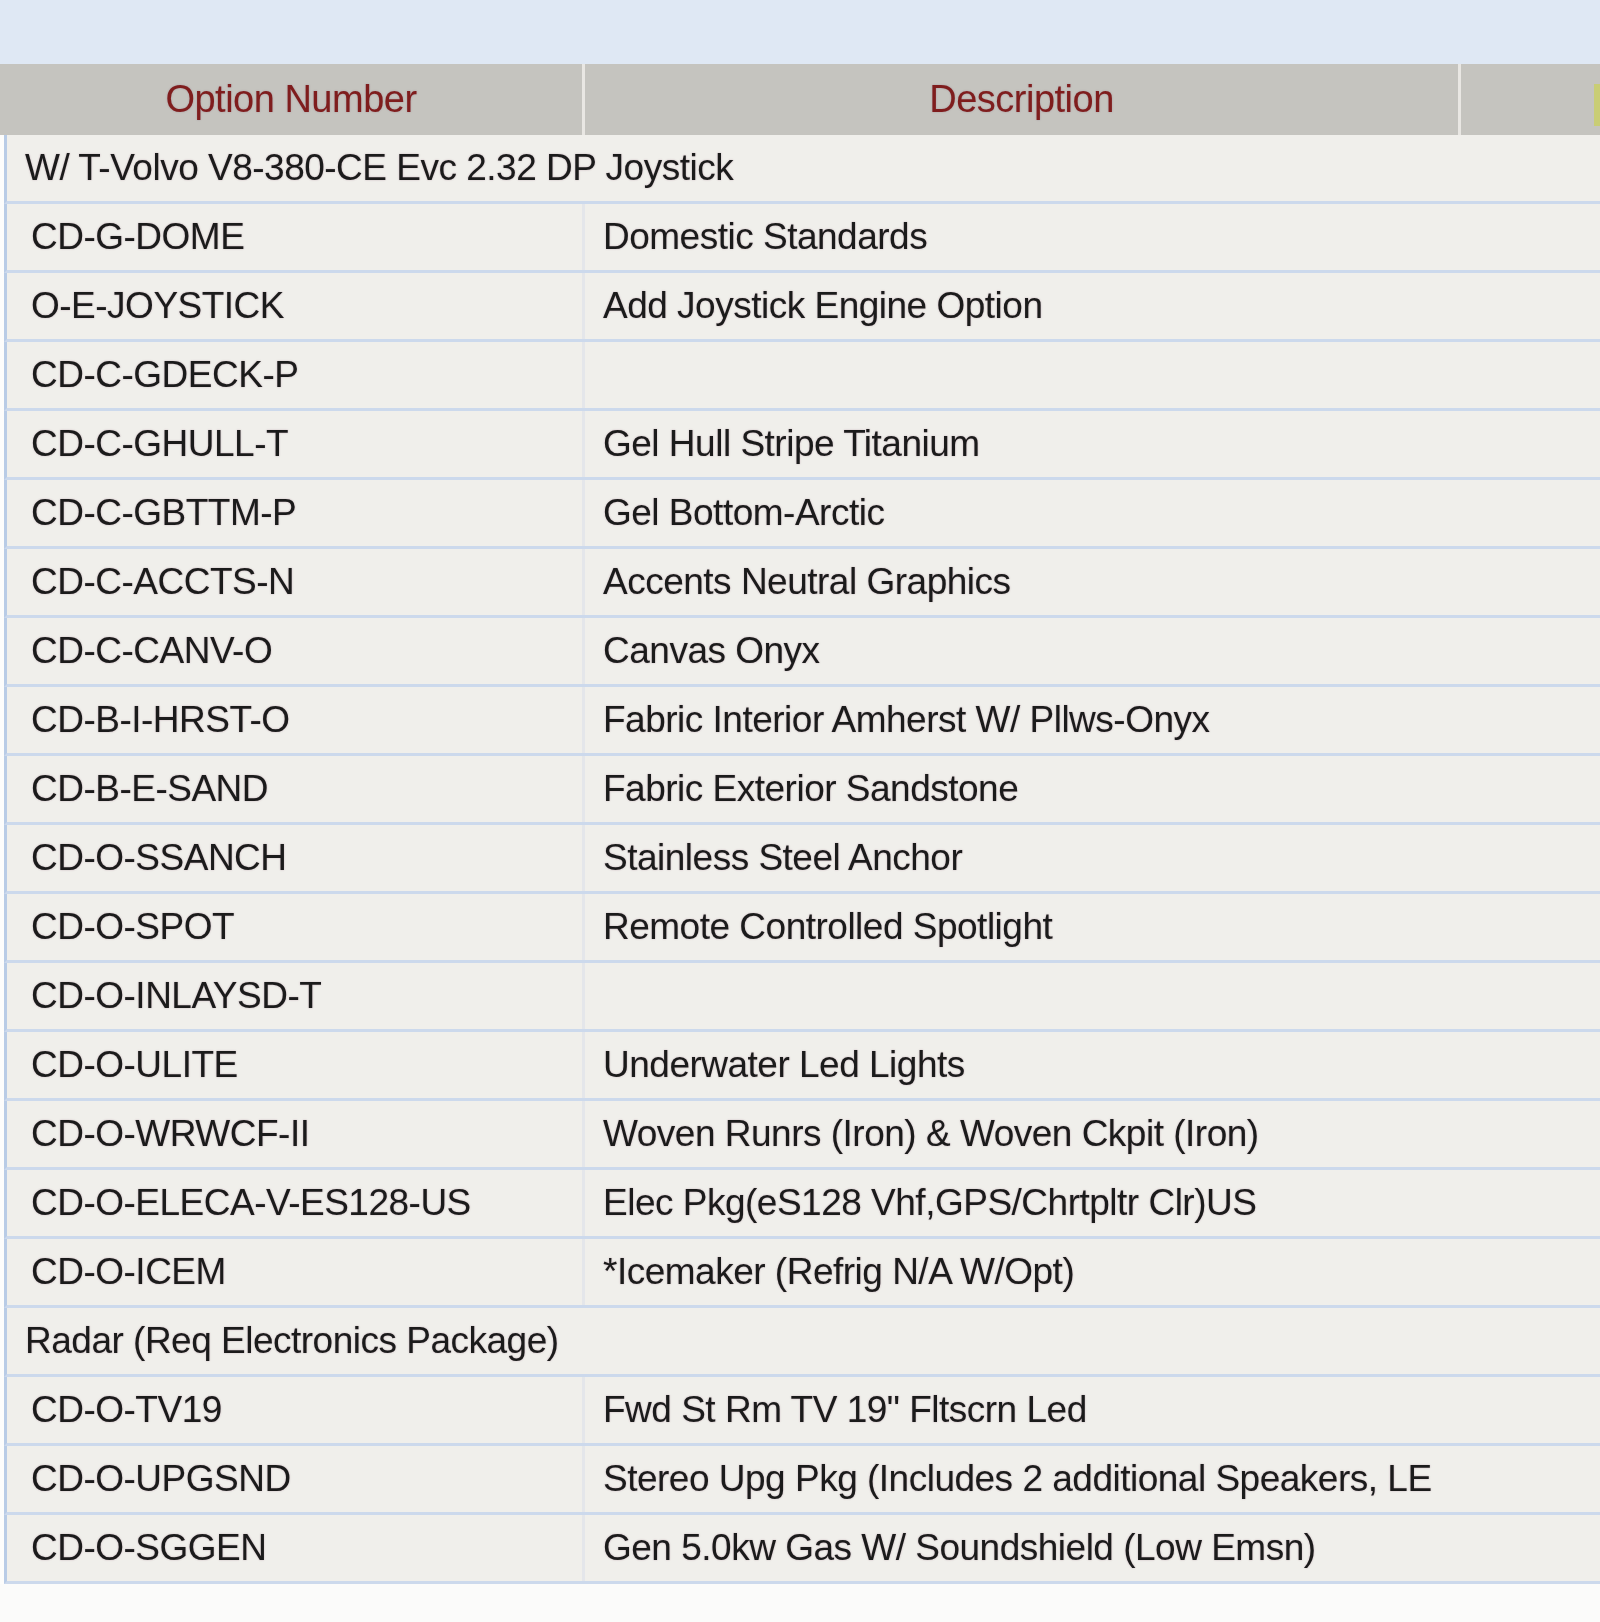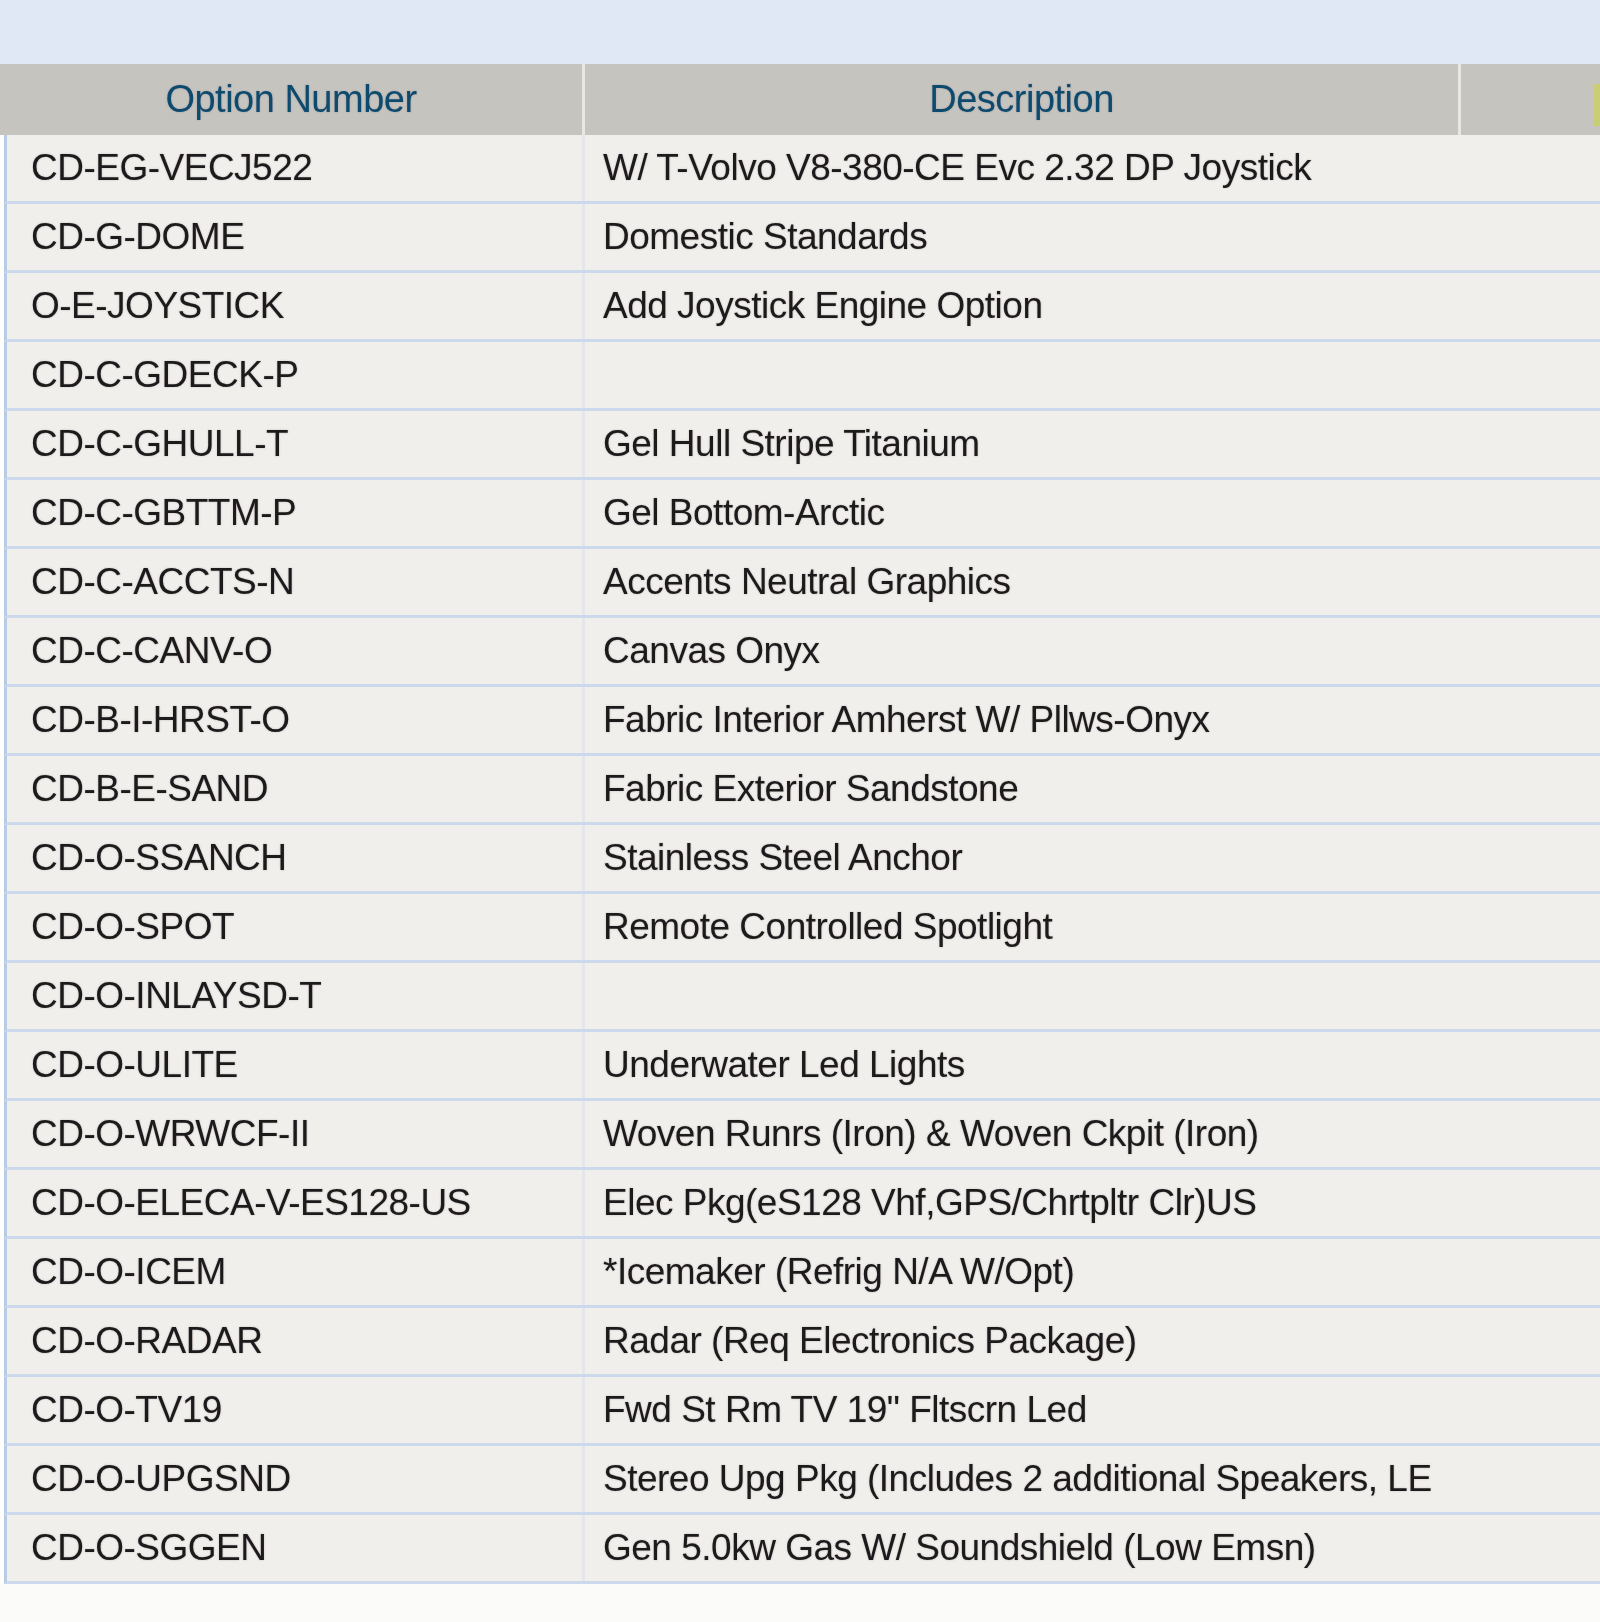--- a/index.html
+++ b/index.html
@@ -21,21 +21,21 @@
   .top-band {
     height: 64px;
     background: #dfe8f4;
     flex: none;
   }
   .grid-header {
     height: 71px;
     flex: none;
     display: flex;
     background: #c5c4bf;
-    color: #0c4a6e;
+    color: #7f1d1d;
   }
   .grid-header .hcell {
     display: flex;
     align-items: center;
     justify-content: center;
     font-size: 38px;
     letter-spacing: -0.5px;
     white-space: nowrap;
     overflow: hidden;
     text-shadow: 0 0 2px rgba(90, 40, 80, 0.28);
@@ -100,21 +100,20 @@
   <div class="grid-header">
     <div class="hcell c1">Option Number</div>
     <div class="hcell c2">Description</div>
     <div class="hcell c3">
       <span class="clipped-icon"></span>
     </div>
   </div>
 
   <div class="grid-body">
       <div class="grid-row">
-    <div class="cell option">CD-EG-VECJ522</div>
     <div class="cell description">W/ T-Volvo V8-380-CE Evc 2.32 DP Joystick</div>
     <div class="cell extra"></div>
   </div>
       <div class="grid-row">
     <div class="cell option">CD-G-DOME</div>
     <div class="cell description">Domestic Standards</div>
     <div class="cell extra"></div>
   </div>
       <div class="grid-row">
     <div class="cell option">O-E-JOYSTICK</div>
@@ -183,21 +182,20 @@
     <div class="cell option">CD-O-ELECA-V-ES128-US</div>
     <div class="cell description">Elec Pkg(eS128 Vhf,GPS/Chrtpltr Clr)US</div>
     <div class="cell extra"></div>
   </div>
       <div class="grid-row">
     <div class="cell option">CD-O-ICEM</div>
     <div class="cell description">*Icemaker (Refrig N/A W/Opt)</div>
     <div class="cell extra"></div>
   </div>
       <div class="grid-row">
-    <div class="cell option">CD-O-RADAR</div>
     <div class="cell description">Radar (Req Electronics Package)</div>
     <div class="cell extra"></div>
   </div>
       <div class="grid-row">
     <div class="cell option">CD-O-TV19</div>
     <div class="cell description">Fwd St Rm TV 19" Fltscrn Led</div>
     <div class="cell extra"></div>
   </div>
       <div class="grid-row">
     <div class="cell option">CD-O-UPGSND</div>

